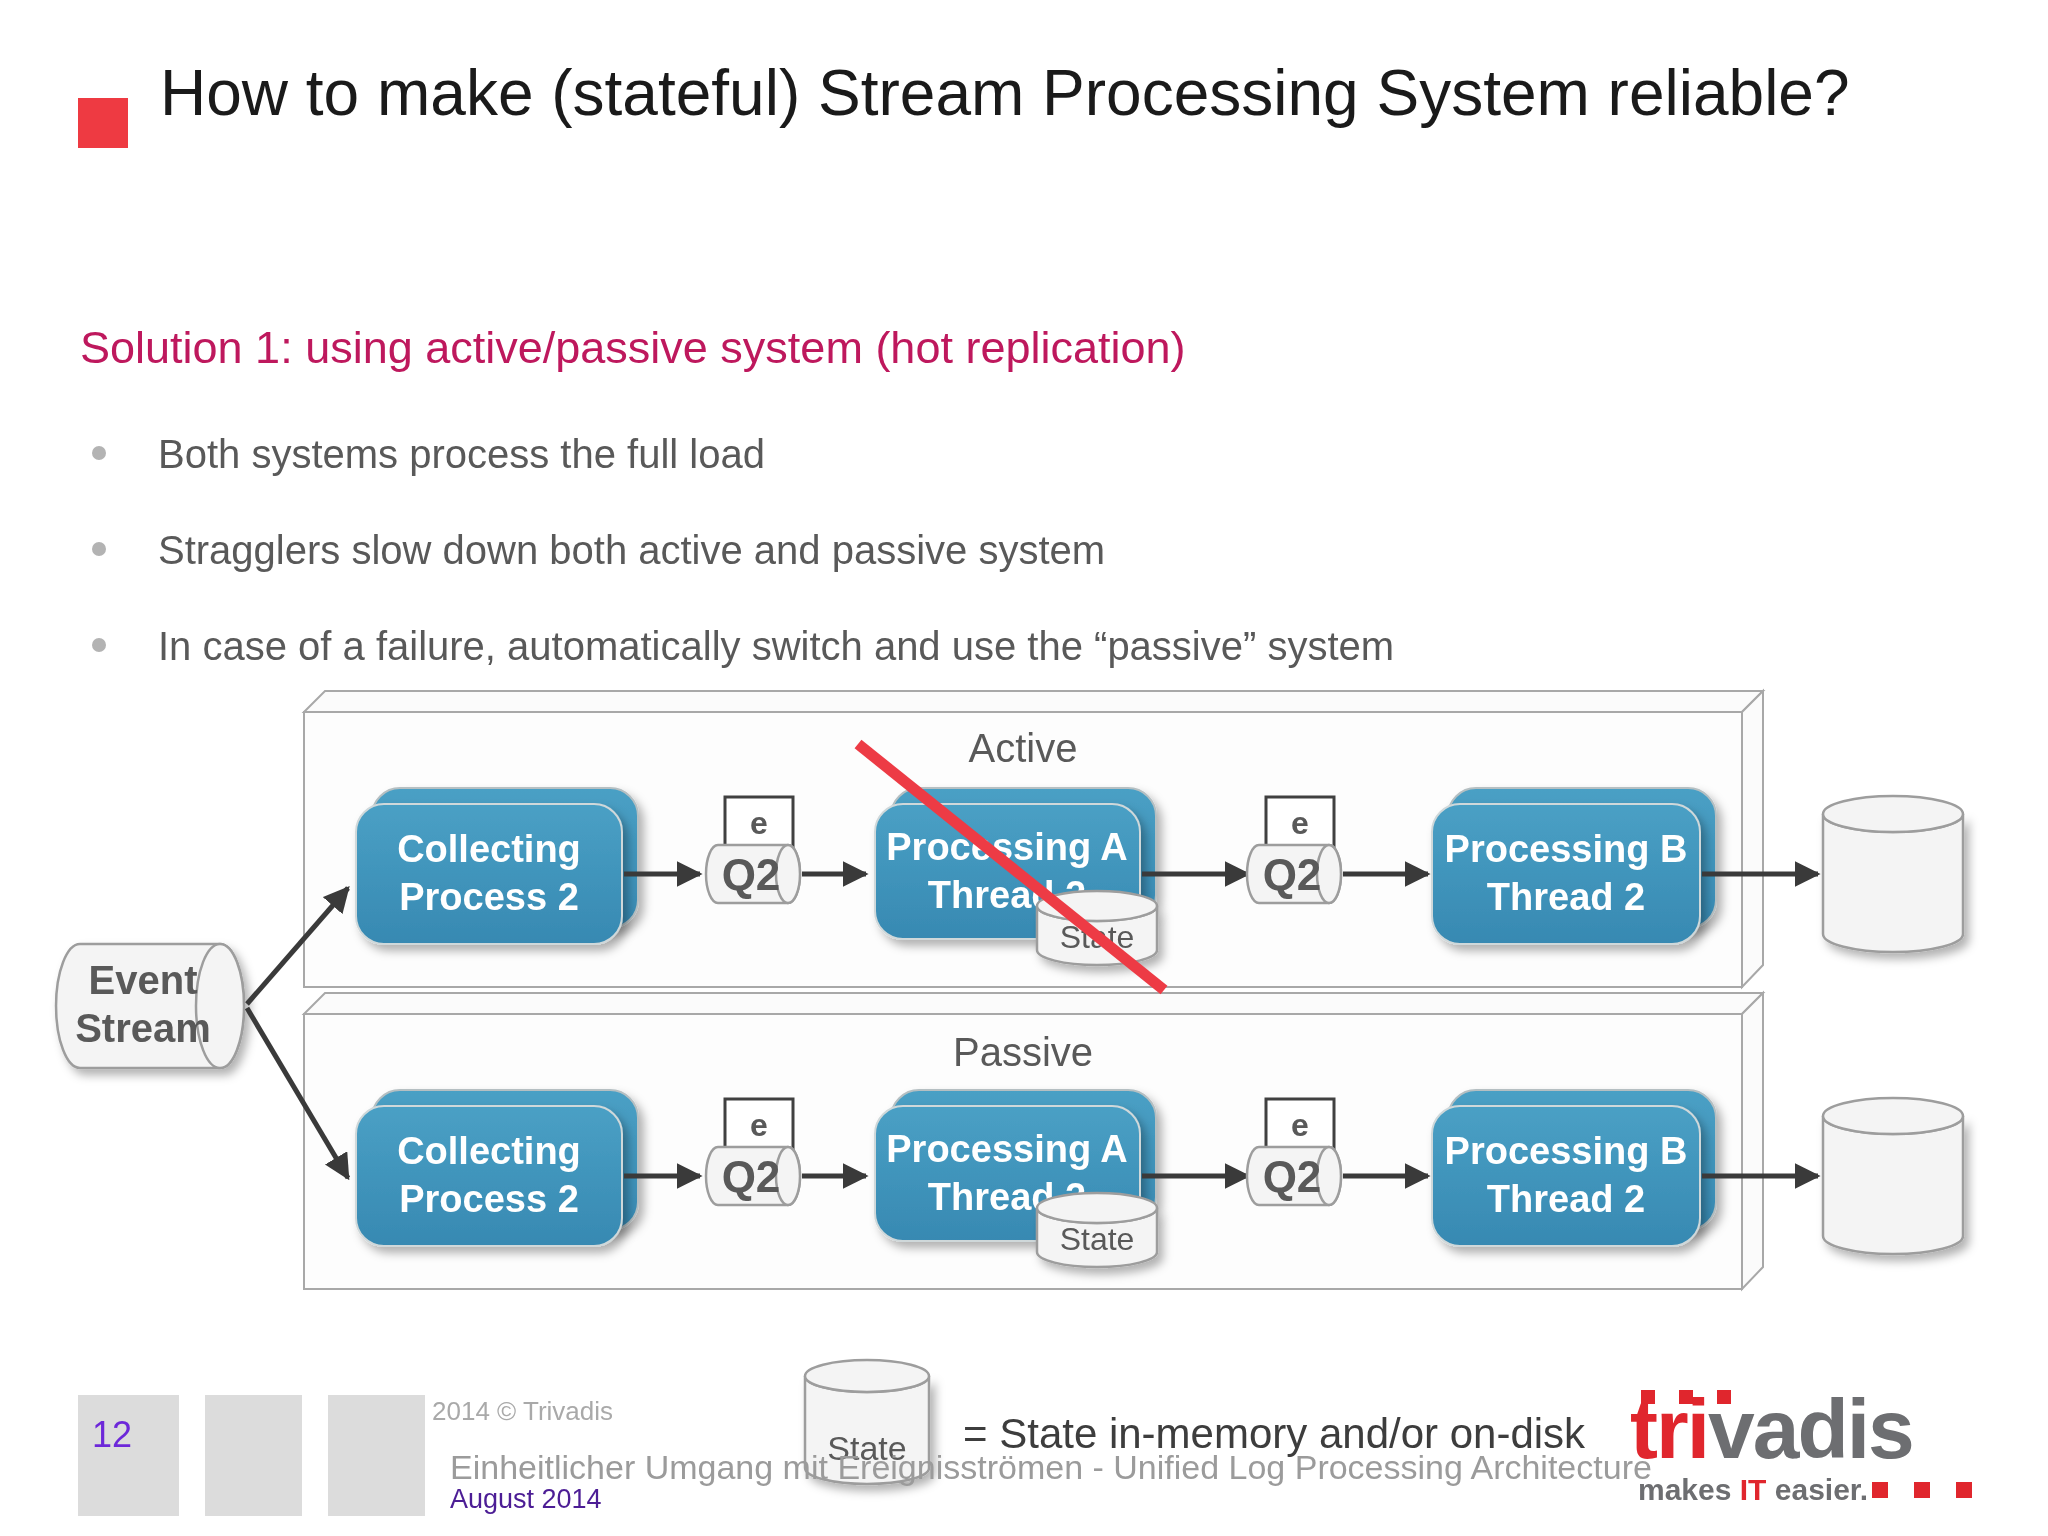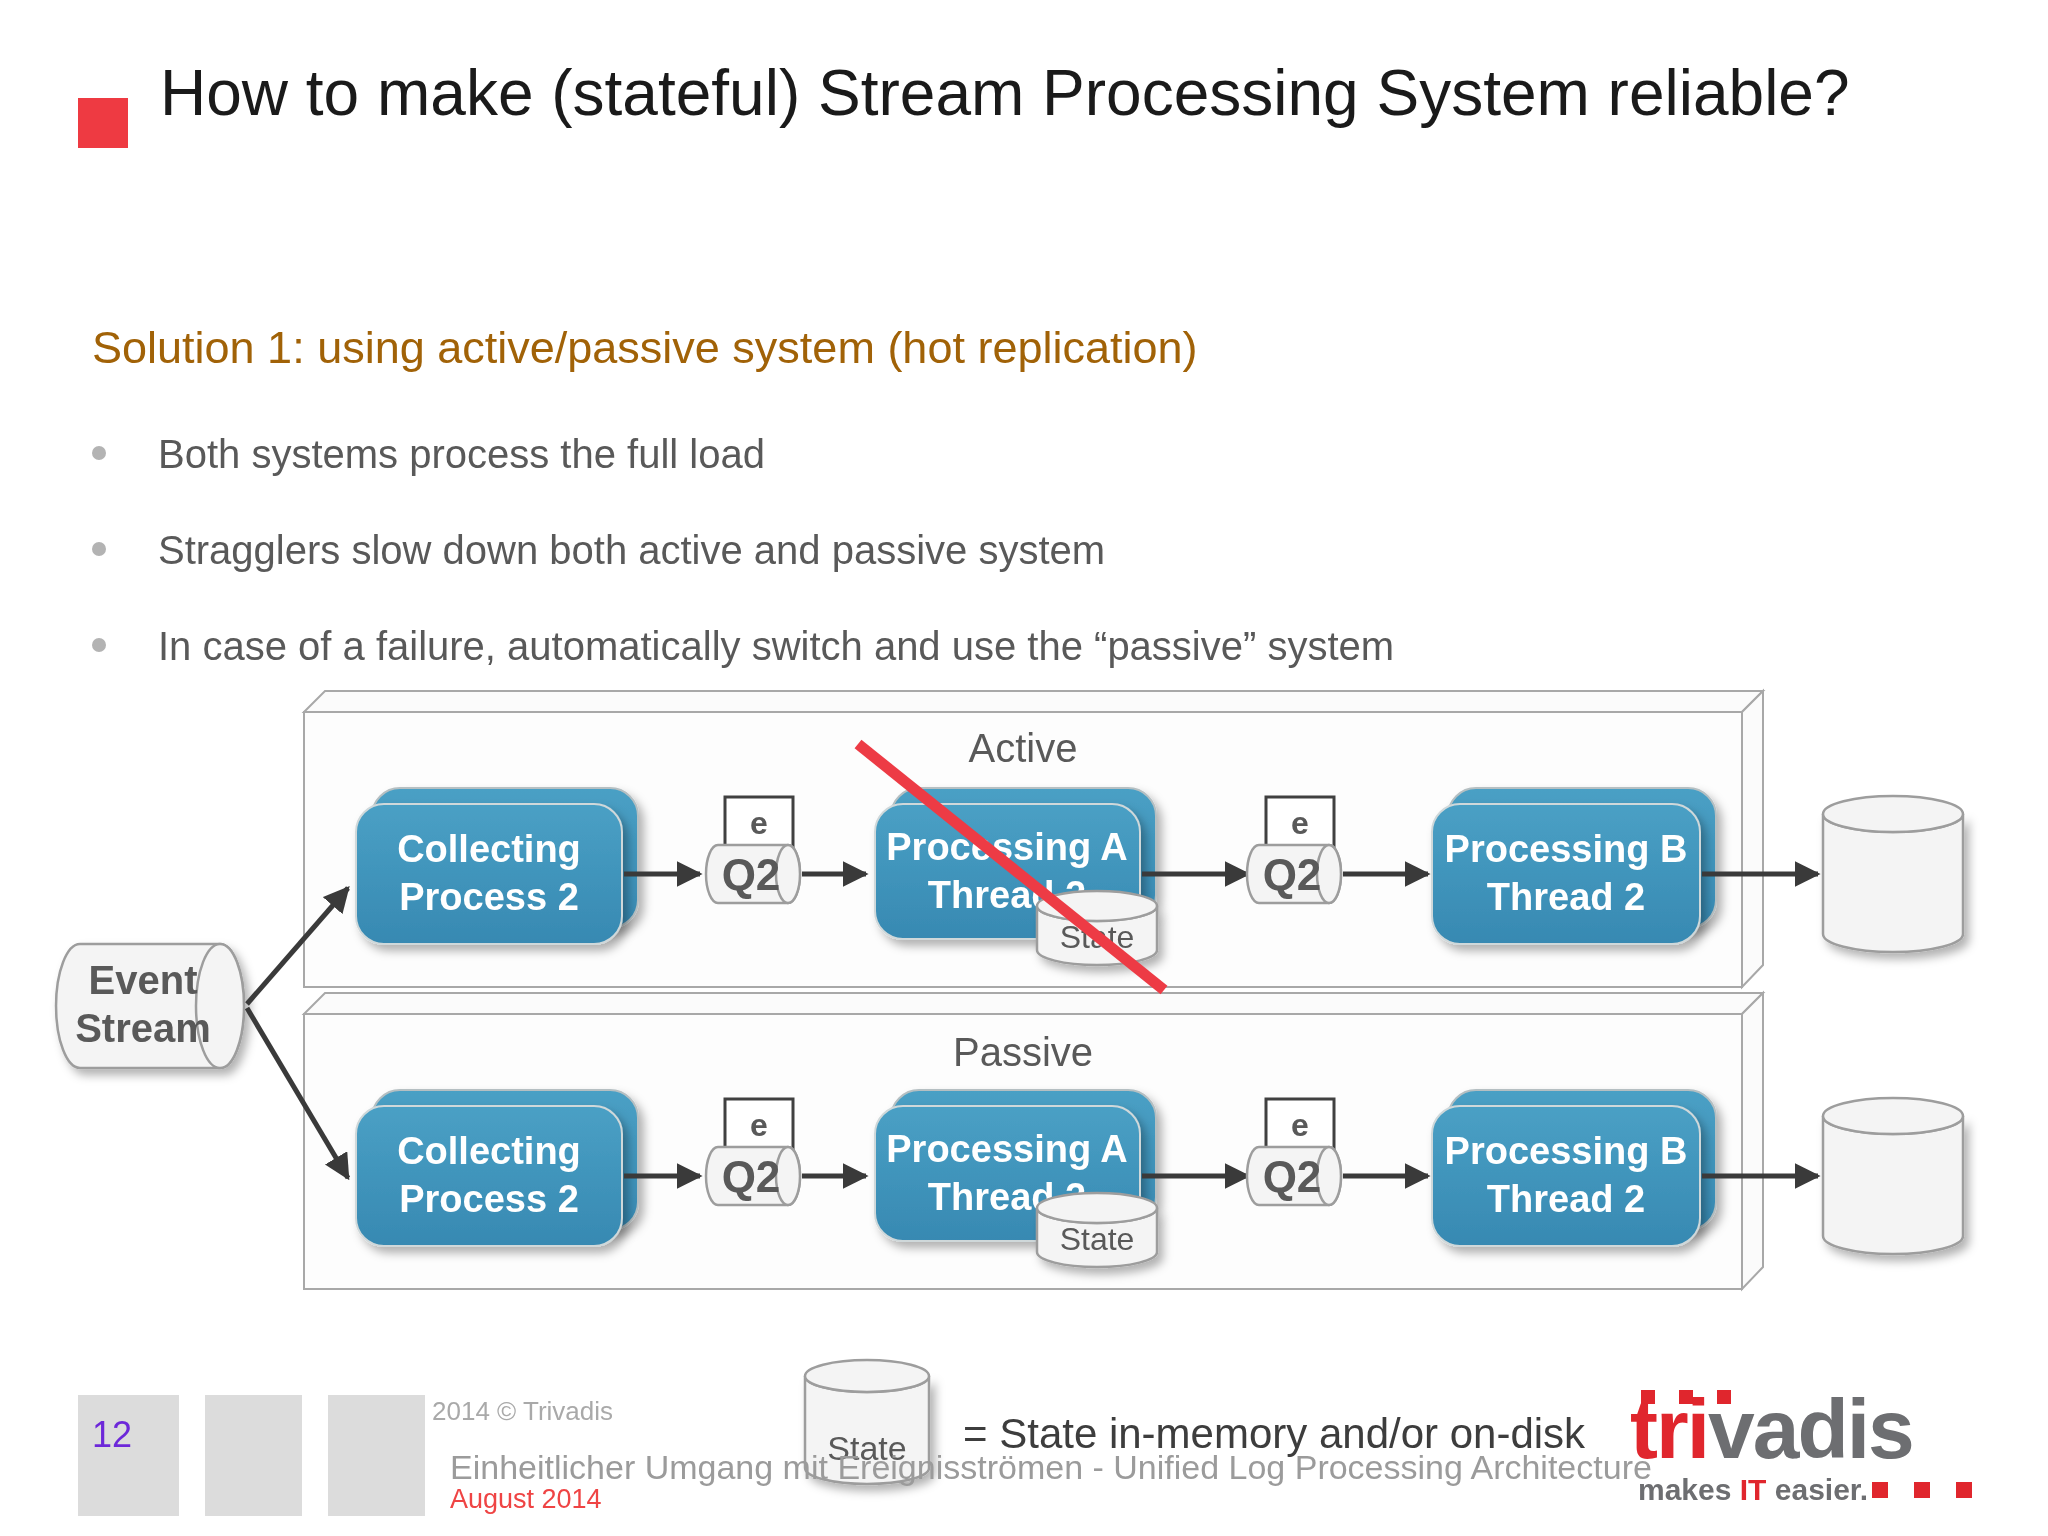--- a/index.html
+++ b/index.html
@@ -7,41 +7,41 @@
     position:relative;width:2048px;height:1536px;background:#ffffff;
     font-family:"Liberation Sans",sans-serif;overflow:hidden;
   }
   
   .title-bullet{position:absolute;left:78px;top:98px;width:50px;height:50px;background:#ee3a42;}
   .page-title{
     position:absolute;left:160px;top:56px;width:1760px;margin:0;
     font-size:64px;font-weight:400;color:#1a1a1a;line-height:1.18;letter-spacing:0;
   }
   
-  .subtitle{position:absolute;left:92px;top:322px;font-size:45px;color:#a16207;}
+  .subtitle{position:absolute;left:80px;top:322px;font-size:45px;color:#be185d;}
   .bullets{position:absolute;left:80px;top:430px;width:1840px;text-align:right;}
   .bullet-row{display:flex;align-items:flex-start;margin-bottom:48px;}
   .bullet-dot{
     width:14px;height:14px;border-radius:50%;background:#b3b3b3;
     margin:16px 0 0 12px;flex:0 0 auto;
   }
   .bullet-text{margin-left:52px;font-size:40px;color:#595959;line-height:1.2;}
   
   .diagram{position:absolute;left:0;top:0;width:2048px;height:1536px;}
   
   .footer-block{position:absolute;background:#dcdcdc;}
   .fb1{left:78px;top:1395px;width:101px;height:121px;}
   .fb2{left:205px;top:1395px;width:97px;height:121px;}
   .fb3{left:328px;top:1395px;width:97px;height:121px;}
   .page-number{
     position:absolute;left:92px;top:1414px;font-size:36px;color:#6d28d9;
   }
   .footer-copyright{position:absolute;left:432px;top:1396px;font-size:26px;color:#a9a9a9;}
   .footer-line2{position:absolute;left:450px;top:1448px;font-size:34px;color:#9b9b9b;}
-  .footer-line3{position:absolute;left:450px;top:1484px;font-size:27px;color:#ef4444;}
+  .footer-line3{position:absolute;left:450px;top:1484px;font-size:27px;color:#4c1d95;}
 </style>
 </head>
 <body>
 
 <div class="slide">
 
   <div class="title-bullet"></div>
   <h1 class="page-title">How to make (stateful) Stream Processing System reliable?</h1>
 
   <div class="subtitle">Solution 1: using active/passive system (hot replication)</div>

